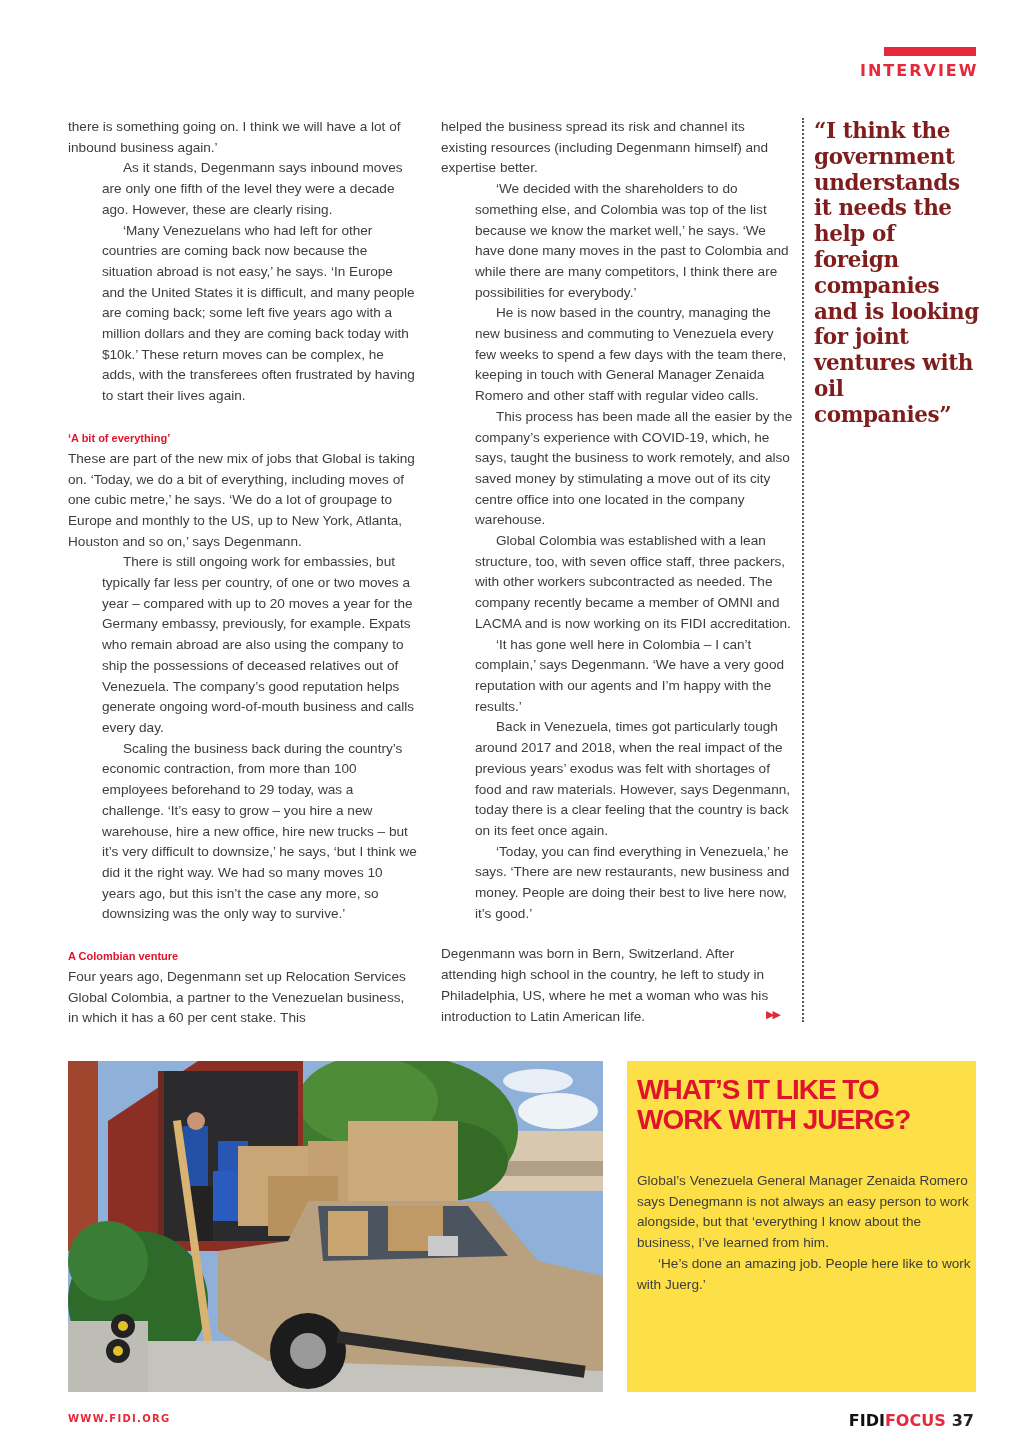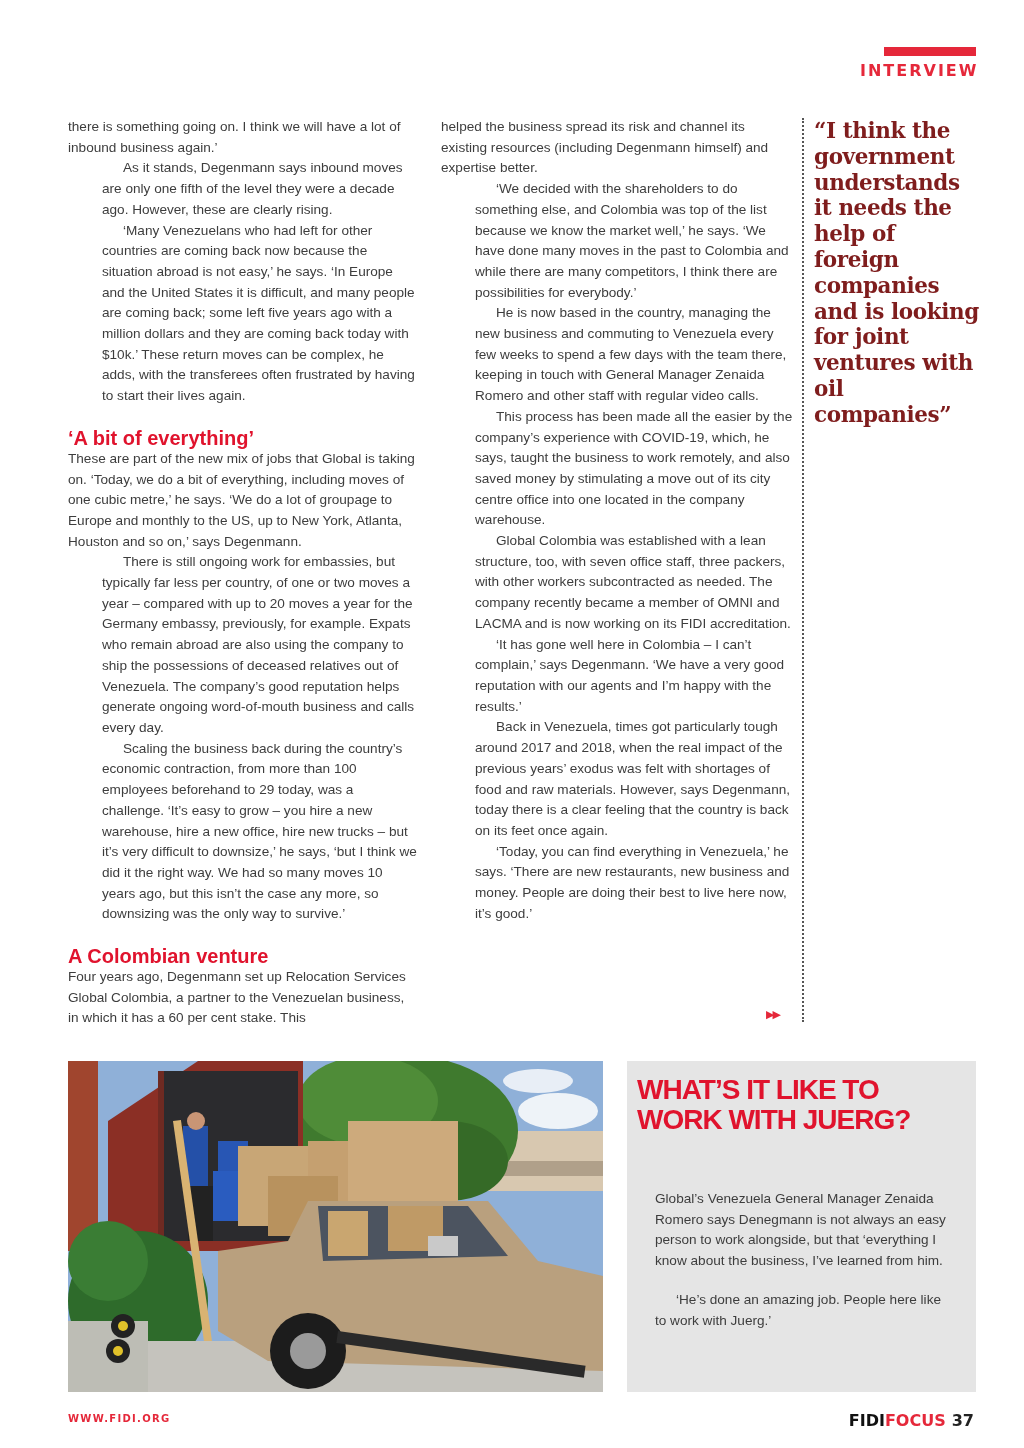--- a/index.html
+++ b/index.html
@@ -7,34 +7,34 @@
          font-family: "Liberation Sans", sans-serif; color: #3a3a3a; }
   .section-bar { position: absolute; left: 884px; top: 47px; width: 92px; height: 9px; background: #e5283a; }
   .section-label { position: absolute; left: 860px; top: 61px; width: 116px; text-align: left;
                    font-family: "DejaVu Sans", sans-serif; font-weight: bold; font-size: 16px;
                    letter-spacing: 2px; color: #e5283a; }
   .col { position: absolute; top: 117px; font-size: 13.6px; line-height: 20.7px; color: #3d3d3d; }
   .col1 { left: 68px; width: 350px; }
   .col2 { left: 441px; width: 352px; }
   .col p { margin: 0; }
   .col p.indent { text-indent: 21px; margin-left: 34px; }
-  .col h3 { margin: 0; font-size: 20px; line-height: 22px; color: #e0132d; font-weight: bold; }
+  .col h3 { margin: 0; font-size: 11px; line-height: 22px; color: #e0132d; font-weight: bold; }
   .gap { height: 20px; }
   .divider { position: absolute; left: 802px; top: 118px; height: 904px; border-left: 2px dotted #555; }
   .pullquote { position: absolute; left: 814px; top: 118px; width: 170px;
                font-family: "DejaVu Serif", serif; font-weight: bold; font-size: 21.5px;
                line-height: 25.8px; color: #7f1d1d; letter-spacing: -0.4px; }
   .continue { position: absolute; left: 766px; top: 1008px; color: #e5283a; font-size: 11px; letter-spacing: -2px; }
   .photo { position: absolute; left: 68px; top: 1061px; width: 535px; height: 331px; overflow: hidden; }
-  .sidebar-box { position: absolute; left: 627px; top: 1061px; width: 349px; height: 331px; background: #e5e5e5; }
+  .sidebar-box { position: absolute; left: 627px; top: 1061px; width: 349px; height: 331px; background: #fde047; }
   .sidebar-box h2 { position: absolute; left: 10px; top: 14px; margin: 0; width: 330px;
                     font-family: "Liberation Sans", sans-serif; font-weight: bold; font-size: 28px;
                     line-height: 30px; color: #e0132d; letter-spacing: -1px; }
   .sidebar-body { position: absolute; left: 10px; top: 110px; width: 335px; font-size: 13.6px; line-height: 20.7px; color: #3d3d3d; }
-  .sidebar-body p { margin: 18px; }
+  .sidebar-body p { margin: 0; }
   .sidebar-body p.indent { text-indent: 21px; }
   .footer-left { position: absolute; left: 68px; top: 1413px; font-size: 10px; font-weight: bold;
                  letter-spacing: 1.3px; color: #e5283a; font-family: "DejaVu Sans", sans-serif; }
   .footer-right { position: absolute; right: 50px; top: 1411px; font-size: 16px; font-weight: bold;
                   font-family: "DejaVu Sans", sans-serif; color: #222; }
   .footer-right .fidi { color: #111; }
   .footer-right .focus { color: #e5283a; }
   .footer-right .pg { margin-left: 6px; color: #222; }
 </style>
 </head>
@@ -60,20 +60,21 @@
 <div class="col col2">
   <p>helped the business spread its risk and channel its existing resources (including Degenmann himself) and expertise better.</p>
   <p class="indent">‘We decided with the shareholders to do something else, and Colombia was top of the list because we know the market well,’ he says. ‘We have done many moves in the past to Colombia and while there are many competitors, I think there are possibilities for everybody.’</p>
   <p class="indent">He is now based in the country, managing the new business and commuting to Venezuela every few weeks to spend a few days with the team there, keeping in touch with General Manager Zenaida Romero and other staff with regular video calls.</p>
   <p class="indent">This process has been made all the easier by the company’s experience with COVID-19, which, he says, taught the business to work remotely, and also saved money by stimulating a move out of its city centre office into one located in the company warehouse.</p>
   <p class="indent">Global Colombia was established with a lean structure, too, with seven office staff, three packers, with other workers subcontracted as needed. The company recently became a member of OMNI and LACMA and is now working on its FIDI accreditation.</p>
   <p class="indent">‘It has gone well here in Colombia – I can’t complain,’ says Degenmann. ‘We have a very good reputation with our agents and I’m happy with the results.’</p>
   <p class="indent">Back in Venezuela, times got particularly tough around 2017 and 2018, when the real impact of the previous years’ exodus was felt with shortages of food and raw materials. However, says Degenmann, today there is a clear feeling that the country is back on its feet once again.</p>
   <p class="indent">‘Today, you can find everything in Venezuela,’ he says. ‘There are new restaurants, new business and money. People are doing their best to live here now, it’s good.’</p>
   <div class="gap"></div>
+  <p>Degenmann was born in Bern, Switzerland. After attending high school in the country, he left to study in Philadelphia, US, where he met a woman who was his introduction to Latin American life.</p>
 </div>
 
 <div class="continue">▶▶</div>
 
 <div class="divider"></div>
 <div class="pullquote">“I think the government understands it needs the help of foreign companies and is looking for joint ventures with oil companies”</div>
 
 <div class="photo">
   <svg width="535" height="331" viewBox="0 0 535 331">
     <rect x="0" y="0" width="535" height="331" fill="#8fb0d8"></rect>

